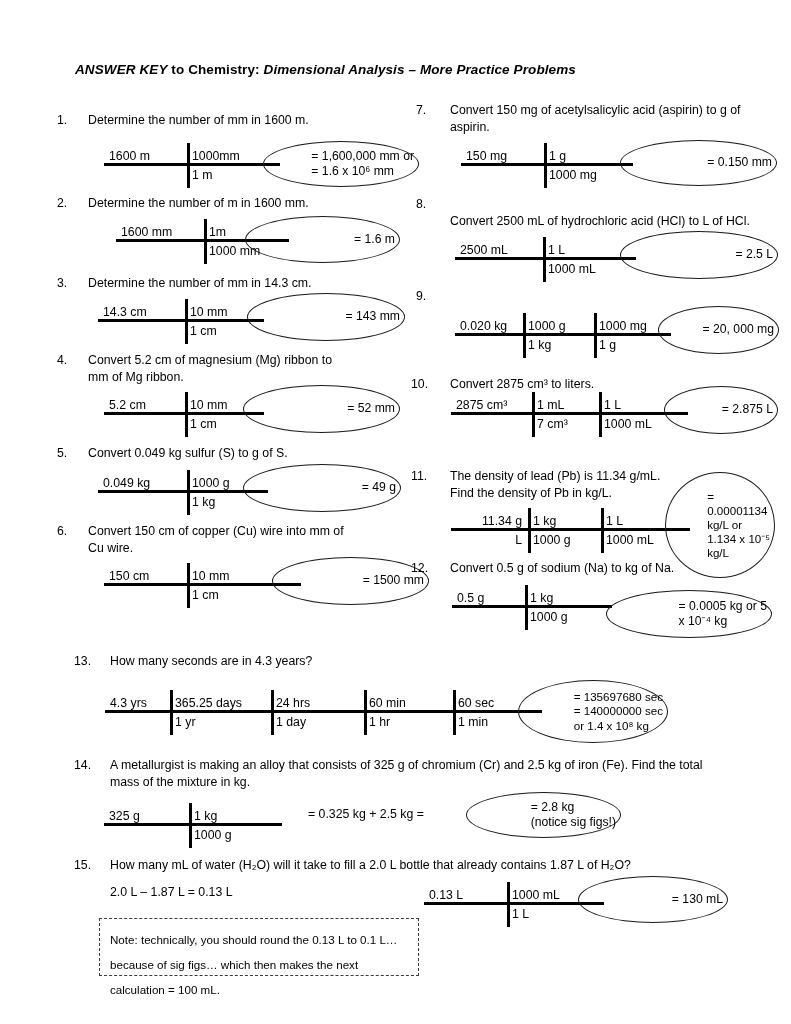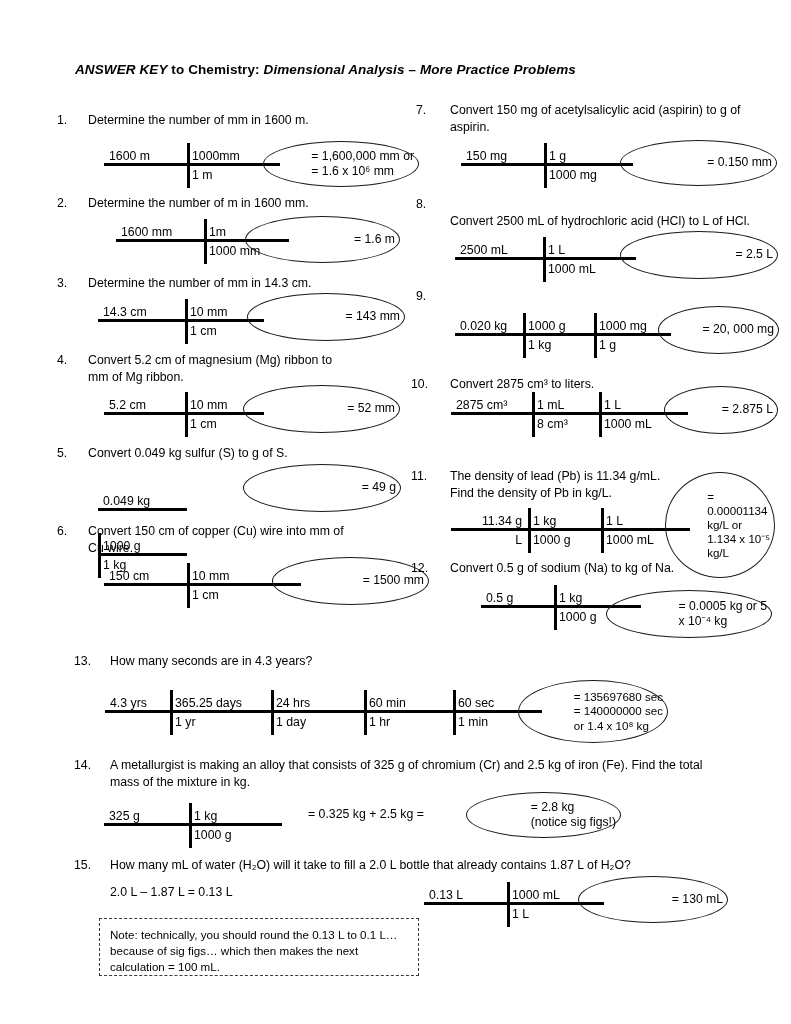--- a/index.html
+++ b/index.html
@@ -119,21 +119,21 @@
 
   
   #note-box {
     position: absolute;
     border: 1.4px dashed #3a3a3a;
     box-sizing: border-box;
     padding: 8px 10px 8px 10px;
   }
   #note-box .ntext {
     font-size: 11.6px;
-    line-height: 16px;
+    line-height: 25px;
     white-space: pre-line;
   }
 </style>
 </head>
 <body>
 
 <div class="page">
 
   <div class="abs" id="doc-title">
     <span>ANSWER KEY</span><span class="roman"> to Chemistry:  </span><span>Dimensional Analysis – More Practice Problems</span>
@@ -211,21 +211,21 @@
       <div class="den">1 cm</div>
       <div class="hbar"></div>
     </div>
   </div>
   <div class="bubble" style="left:243px; top:385px; width:157px; height:48px;">
     <div class="btext">=  52  mm</div>
   </div>
 
   <div class="abs qnum" style="left:57px; top:445px;">5.</div>
   <div class="abs qtext" style="left:88px; top:445px; width:320px;">Convert 0.049 kg sulfur (S) to g of S.</div>
-  <div class="rail" style="left:98px; top:488px;flex-direction:column;">
+  <div class="rail" style="left:98px; top:470px;">
     <div class="cell first">
       <div class="num" style="min-width:78px;">0.049 kg</div>
       <div class="den"></div>
       <div class="hbar"></div>
     </div>
     <div class="cell">
       <div class="vbar"></div>
       <div class="num" style="min-width:70px;">1000 g</div>
       <div class="den">1 kg</div>
       <div class="hbar"></div>
@@ -320,21 +320,21 @@
   <div class="abs qtext" style="left:450px; top:376px; width:320px;">Convert 2875 cm³ to liters.</div>
   <div class="rail" style="left:451px; top:392px;">
     <div class="cell first">
       <div class="num" style="min-width:70px;">2875 cm³</div>
       <div class="den"></div>
       <div class="hbar"></div>
     </div>
     <div class="cell">
       <div class="vbar"></div>
       <div class="num" style="min-width:56px;">1 mL</div>
-      <div class="den">8 cm³</div>
+      <div class="den">7 cm³</div>
       <div class="hbar"></div>
     </div>
     <div class="cell">
       <div class="vbar"></div>
       <div class="num" style="min-width:78px;">1 L</div>
       <div class="den">1000 mL</div>
       <div class="hbar"></div>
     </div>
   </div>
   <div class="bubble" style="left:664px; top:386px; width:114px; height:48px;">
@@ -365,21 +365,21 @@
   <div class="bubble small" style="left:665px; top:472px; width:110px; height:106px;">
     <div class="btext" style="text-align:left;">=
 0.00001134
 kg/L  or
 1.134 x 10⁻⁵
 kg/L</div>
   </div>
 
   <div class="abs qnum" style="left:411px; top:560px;">12.</div>
   <div class="abs qtext" style="left:450px; top:560px; width:320px;">Convert 0.5 g of sodium (Na) to kg of Na.</div>
-  <div class="rail" style="left:452px; top:585px;margin-left:29px;">
+  <div class="rail" style="left:452px; top:585px;">
     <div class="cell first">
       <div class="num" style="min-width:62px;">0.5 g</div>
       <div class="den"></div>
       <div class="hbar"></div>
     </div>
     <div class="cell">
       <div class="vbar"></div>
       <div class="num" style="min-width:76px;">1 kg</div>
       <div class="den">1000 g</div>
       <div class="hbar"></div>

